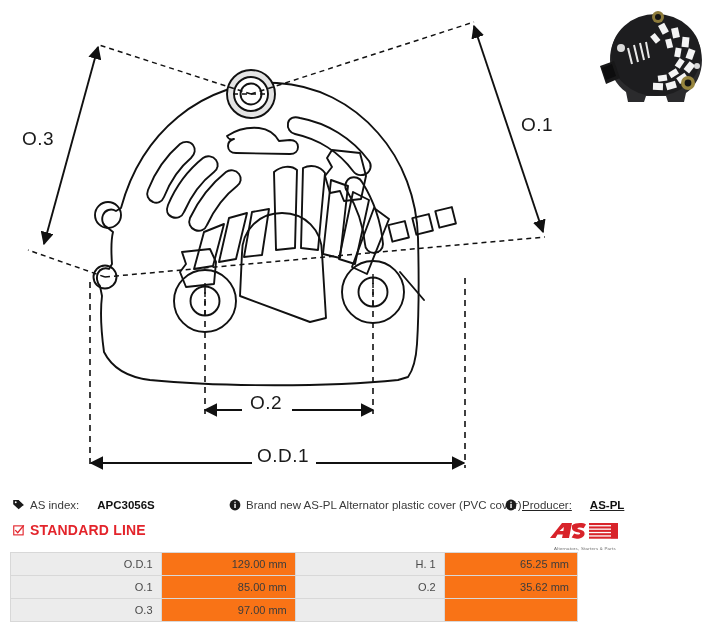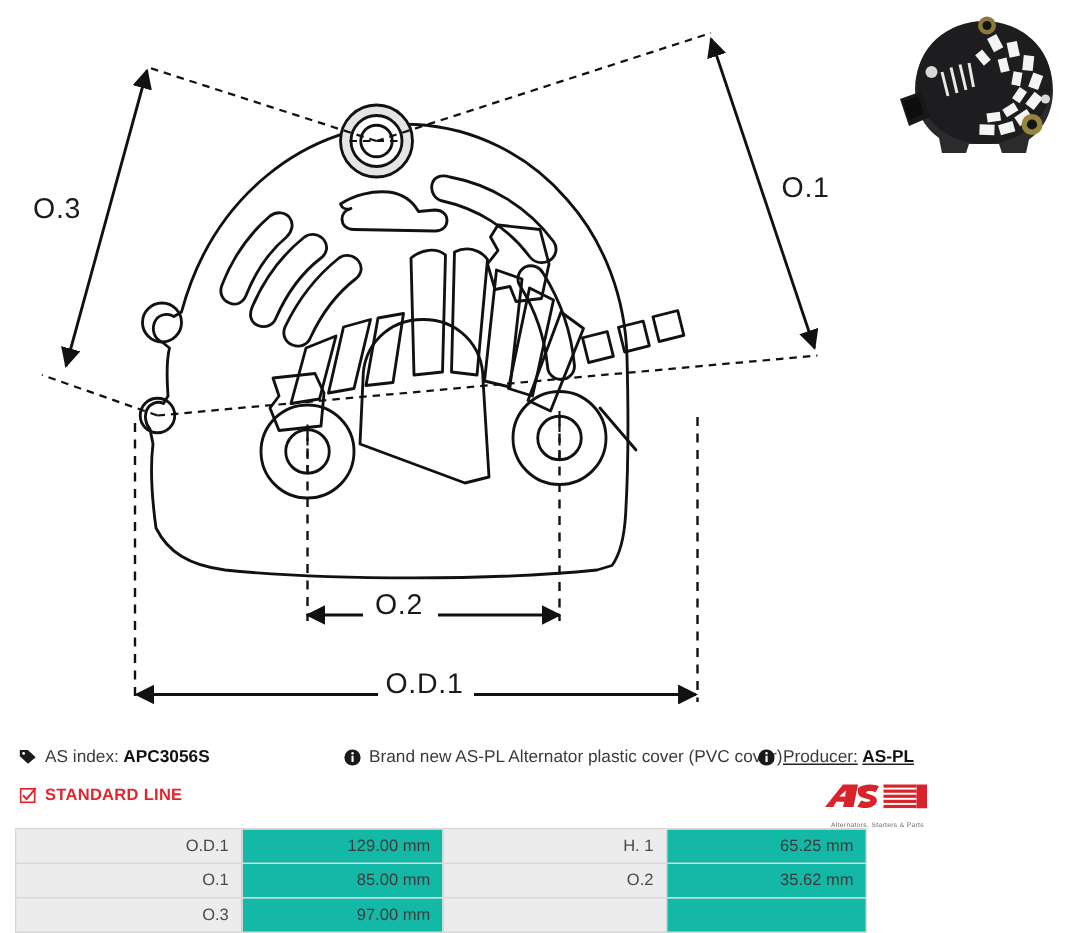--- a/index.html
+++ b/index.html
@@ -64,25 +64,25 @@
     flex: 0 0 auto;
     width: 13px;
     height: 13px;
     margin-right: 5px;
     display: inline-flex;
     align-items: center;
     justify-content: center;
   }
   .info-ico svg { display: block; }
   .info-label { color: #3a3a3a; }
-  .info-value { font-weight: bold; color: #111; margin-left: 3px; }
+  .info-value { font-weight: bold; color: #111; margin-left: 18px; }
   .std-line {
     color: #e3242b;
     font-weight: bold;
-    font-size: 11px;
+    font-size: 14px;
     letter-spacing: 0.2px;
   }
 
   #col-left  { left: 12px;  top: 2px; }
   #col-mid   { left: 228px; top: 2px; }
   #col-right { left: 504px; top: 2px; text-decoration: underline; }
 
   
   #brand-logo {
     position: absolute;
@@ -116,21 +116,21 @@
     text-align: right;
     color: #3c3c3c;
     vertical-align: middle;
   }
   #spec-table td.k {
     background: #ececec;
     width: 152px;
     color: #4a4a4a;
   }
   #spec-table td.v {
-    background: #14b8a6;
+    background: #f97316;
     width: 132px;
     color: #3c3c3c;
   }
 </style>
 </head>
 <body>
 
 <div id="drawing-area">
   <svg id="drawing-svg" width="722" height="492" viewBox="0 0 722 492">
     <defs>

